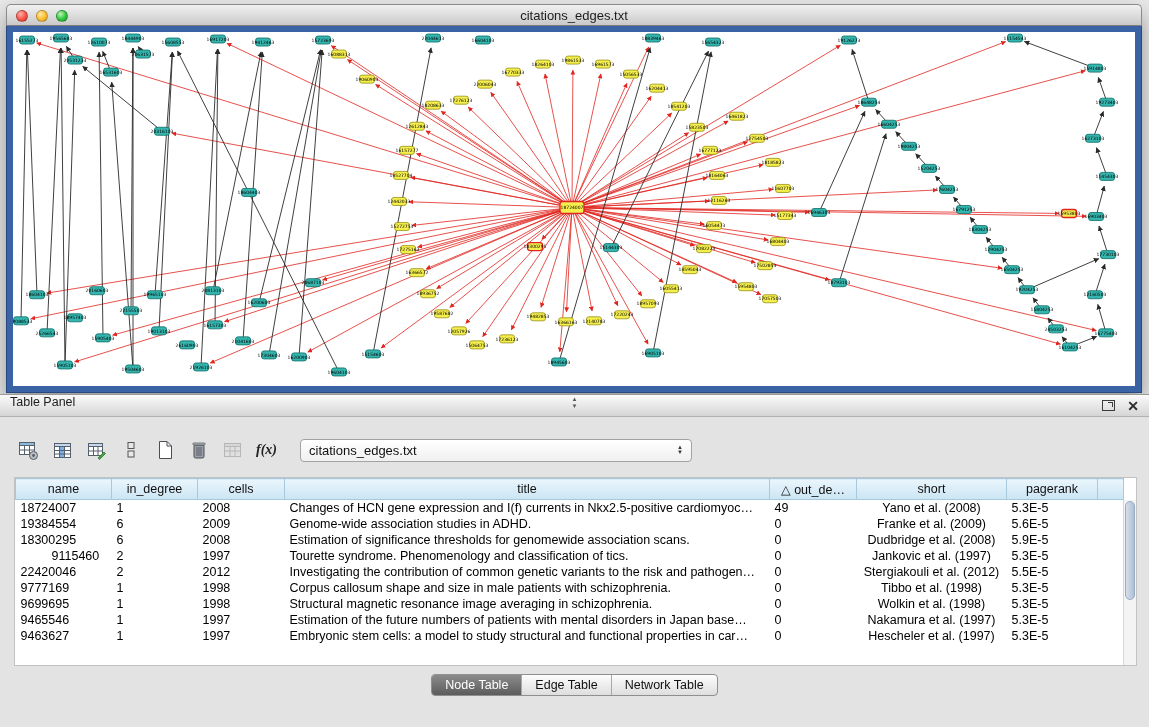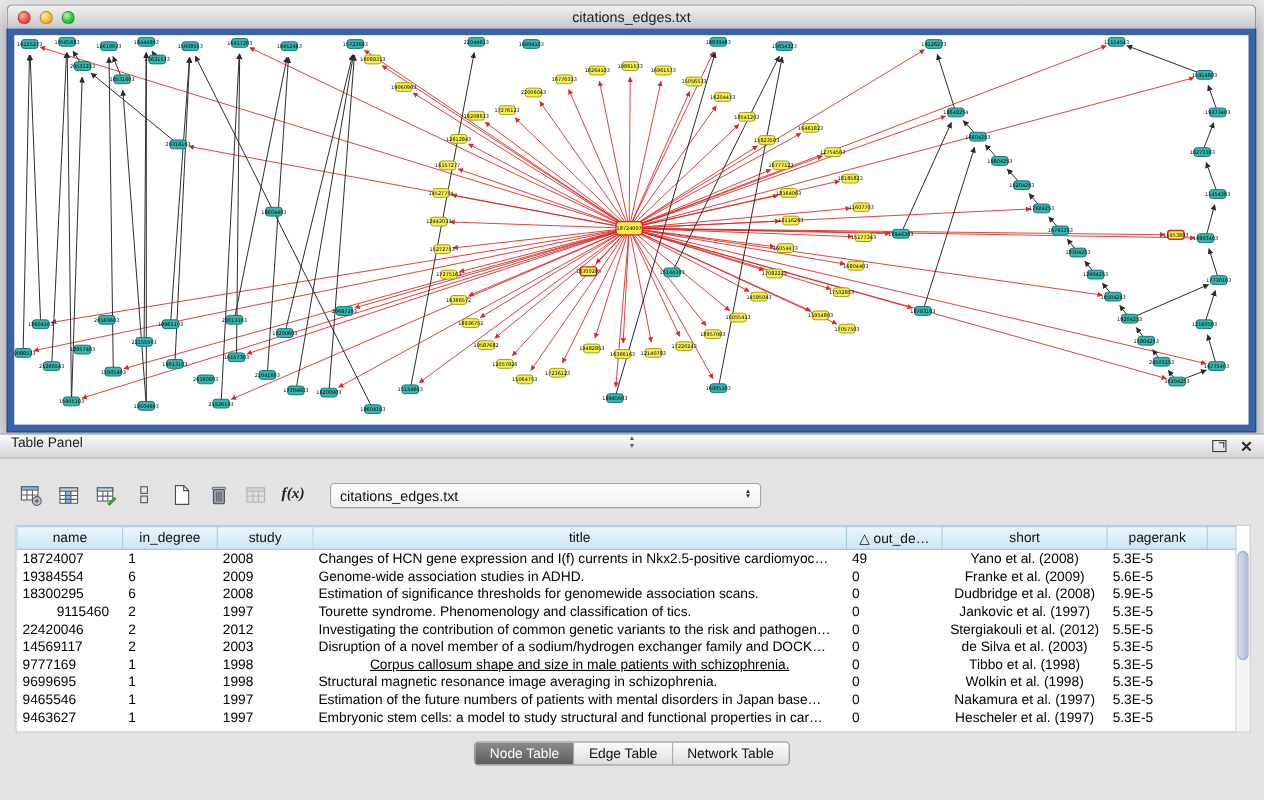--- a/index.html
+++ b/index.html
@@ -812,21 +812,21 @@
           <col style="width:485px">
           <col style="width:87px">
           <col style="width:150px">
           <col style="width:91px">
           <col style="width:26px">
         </colgroup>
       <thead id="thead">
           <tr>
             <th>name</th>
             <th>in_degree</th>
-            <th>study</th>
+            <th>cells</th>
             <th>title</th>
             <th>△ out_de…</th>
             <th>short</th>
             <th>pagerank</th>
             <th></th>
           </tr>
         </thead>
       <tbody id="tbody">
           <tr>
             <td style="text-align: left;">18724007</td>
@@ -872,34 +872,24 @@
             <td style="text-align: left;">22420046</td>
             <td style="text-align: left;">2</td>
             <td style="text-align: left;">2012</td>
             <td style="text-align: left;">Investigating the contribution of common genetic variants to the risk and pathogen…</td>
             <td style="text-align: left;">0</td>
             <td style="text-align: center;">Stergiakouli et al. (2012)</td>
             <td style="text-align: left;">5.5E-5</td>
             <td></td>
           </tr>
           <tr>
-            <td style="text-align: left;">14569117</td>
-            <td style="text-align: left;">2</td>
-            <td style="text-align: left;">2003</td>
-            <td style="text-align: left;">Disruption of a novel member of a sodium/hydrogen exchanger family and DOCK…</td>
-            <td style="text-align: left;">0</td>
-            <td style="text-align: center;">de Silva et al. (2003)</td>
-            <td style="text-align: left;">5.3E-5</td>
-            <td></td>
-          </tr>
-          <tr>
             <td style="text-align: left;">9777169</td>
             <td style="text-align: left;">1</td>
             <td style="text-align: left;">1998</td>
-            <td style="text-align: center; text-decoration: underline;">Corpus callosum shape and size in male patients with schizophrenia.</td>
+            <td style="text-align: left;">Corpus callosum shape and size in male patients with schizophrenia.</td>
             <td style="text-align: left;">0</td>
             <td style="text-align: center;">Tibbo et al. (1998)</td>
             <td style="text-align: left;">5.3E-5</td>
             <td></td>
           </tr>
           <tr>
             <td style="text-align: left;">9699695</td>
             <td style="text-align: left;">1</td>
             <td style="text-align: left;">1998</td>
             <td style="text-align: left;">Structural magnetic resonance image averaging in schizophrenia.</td>

